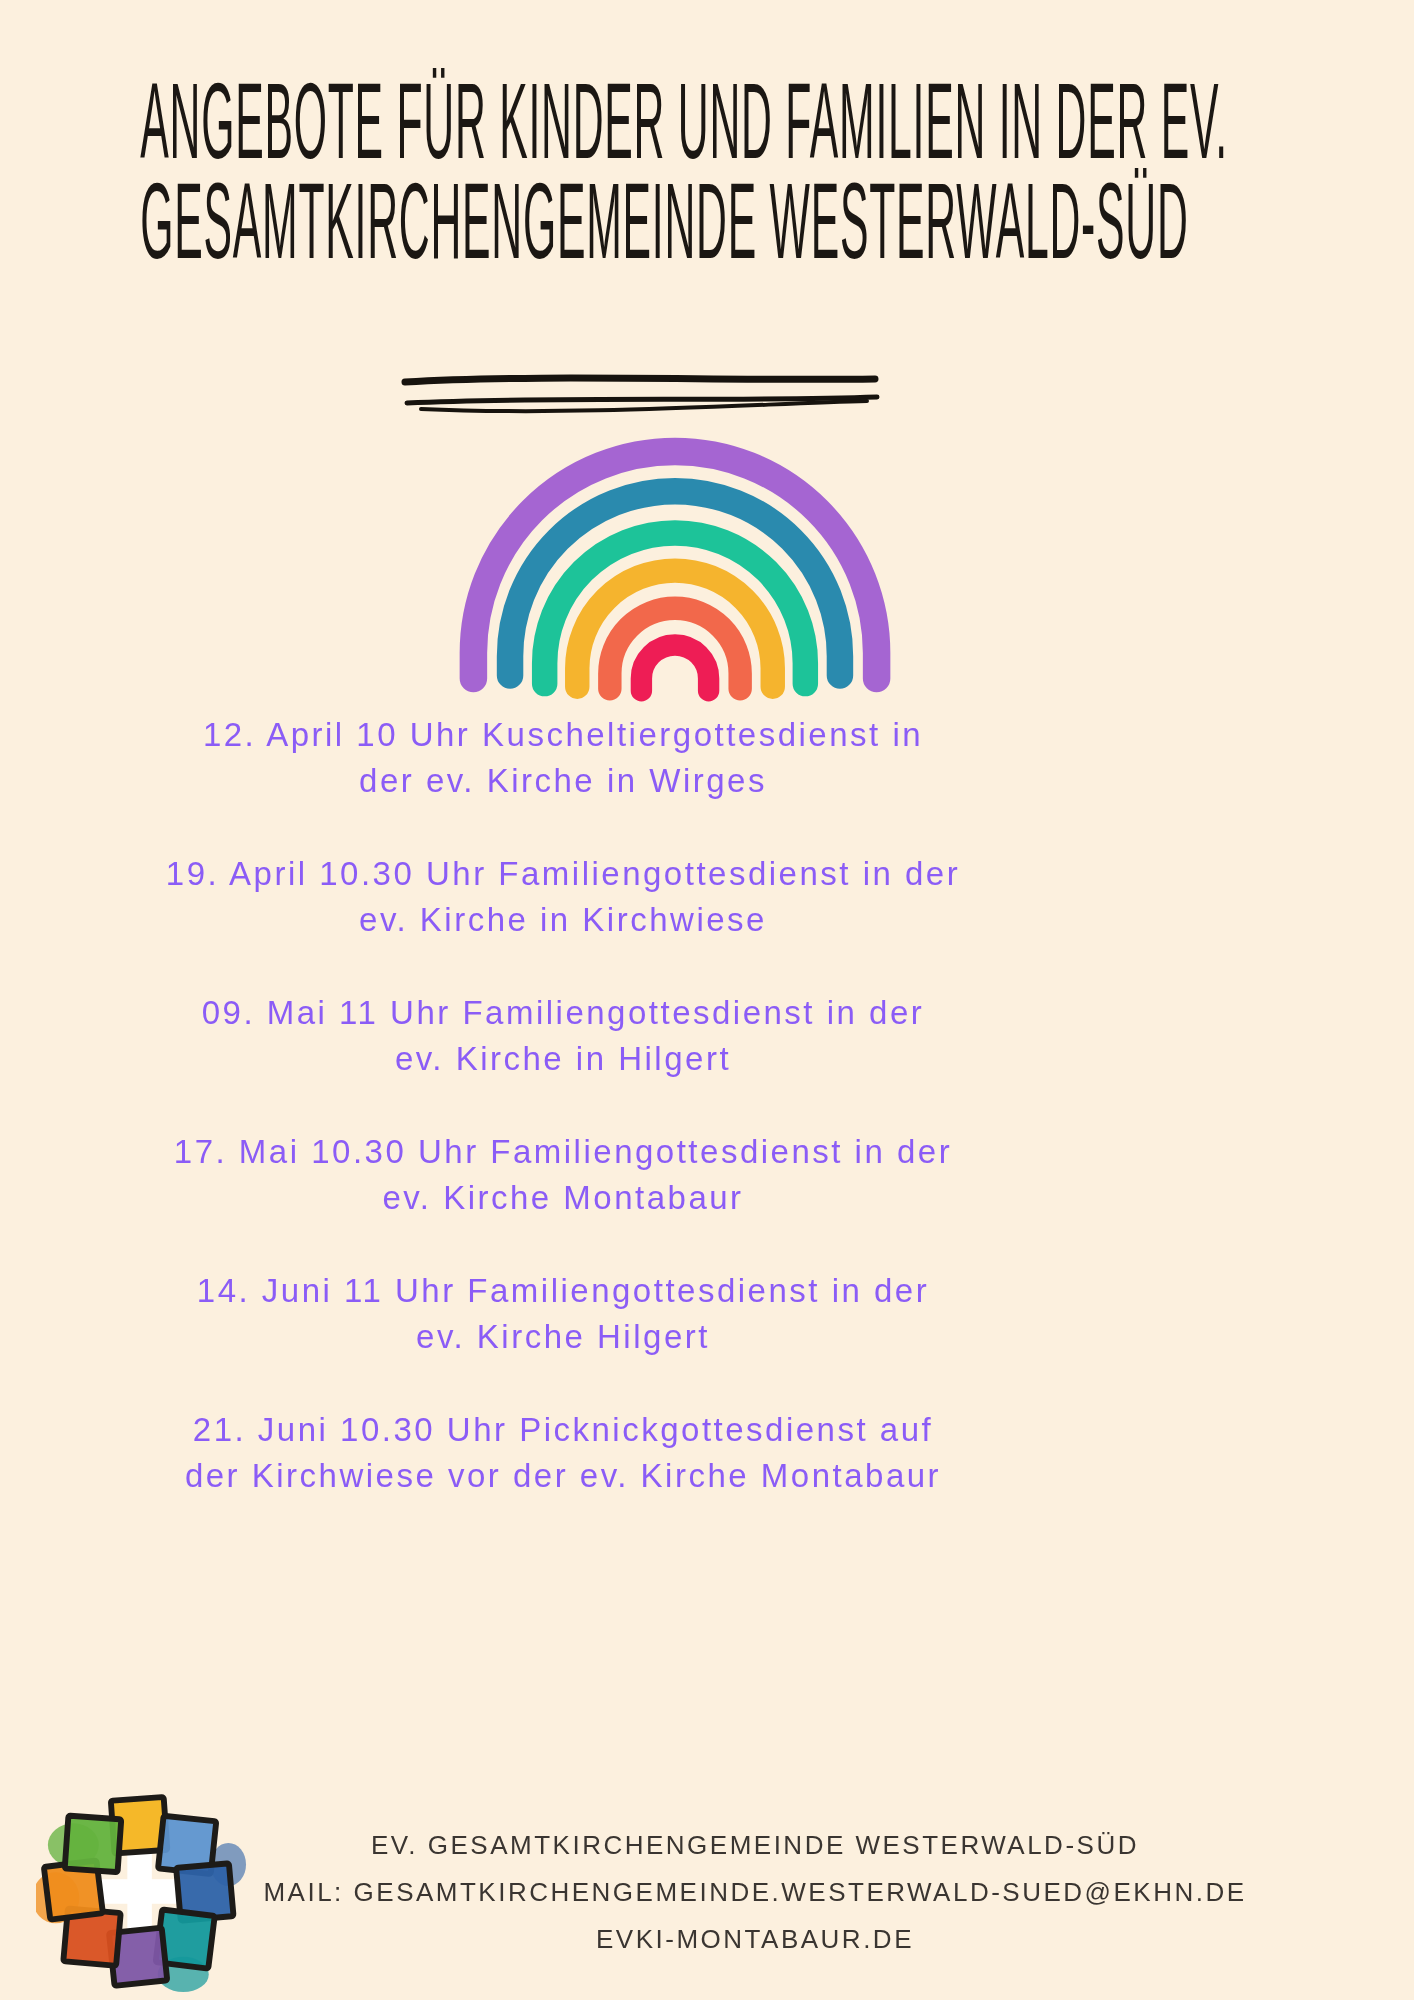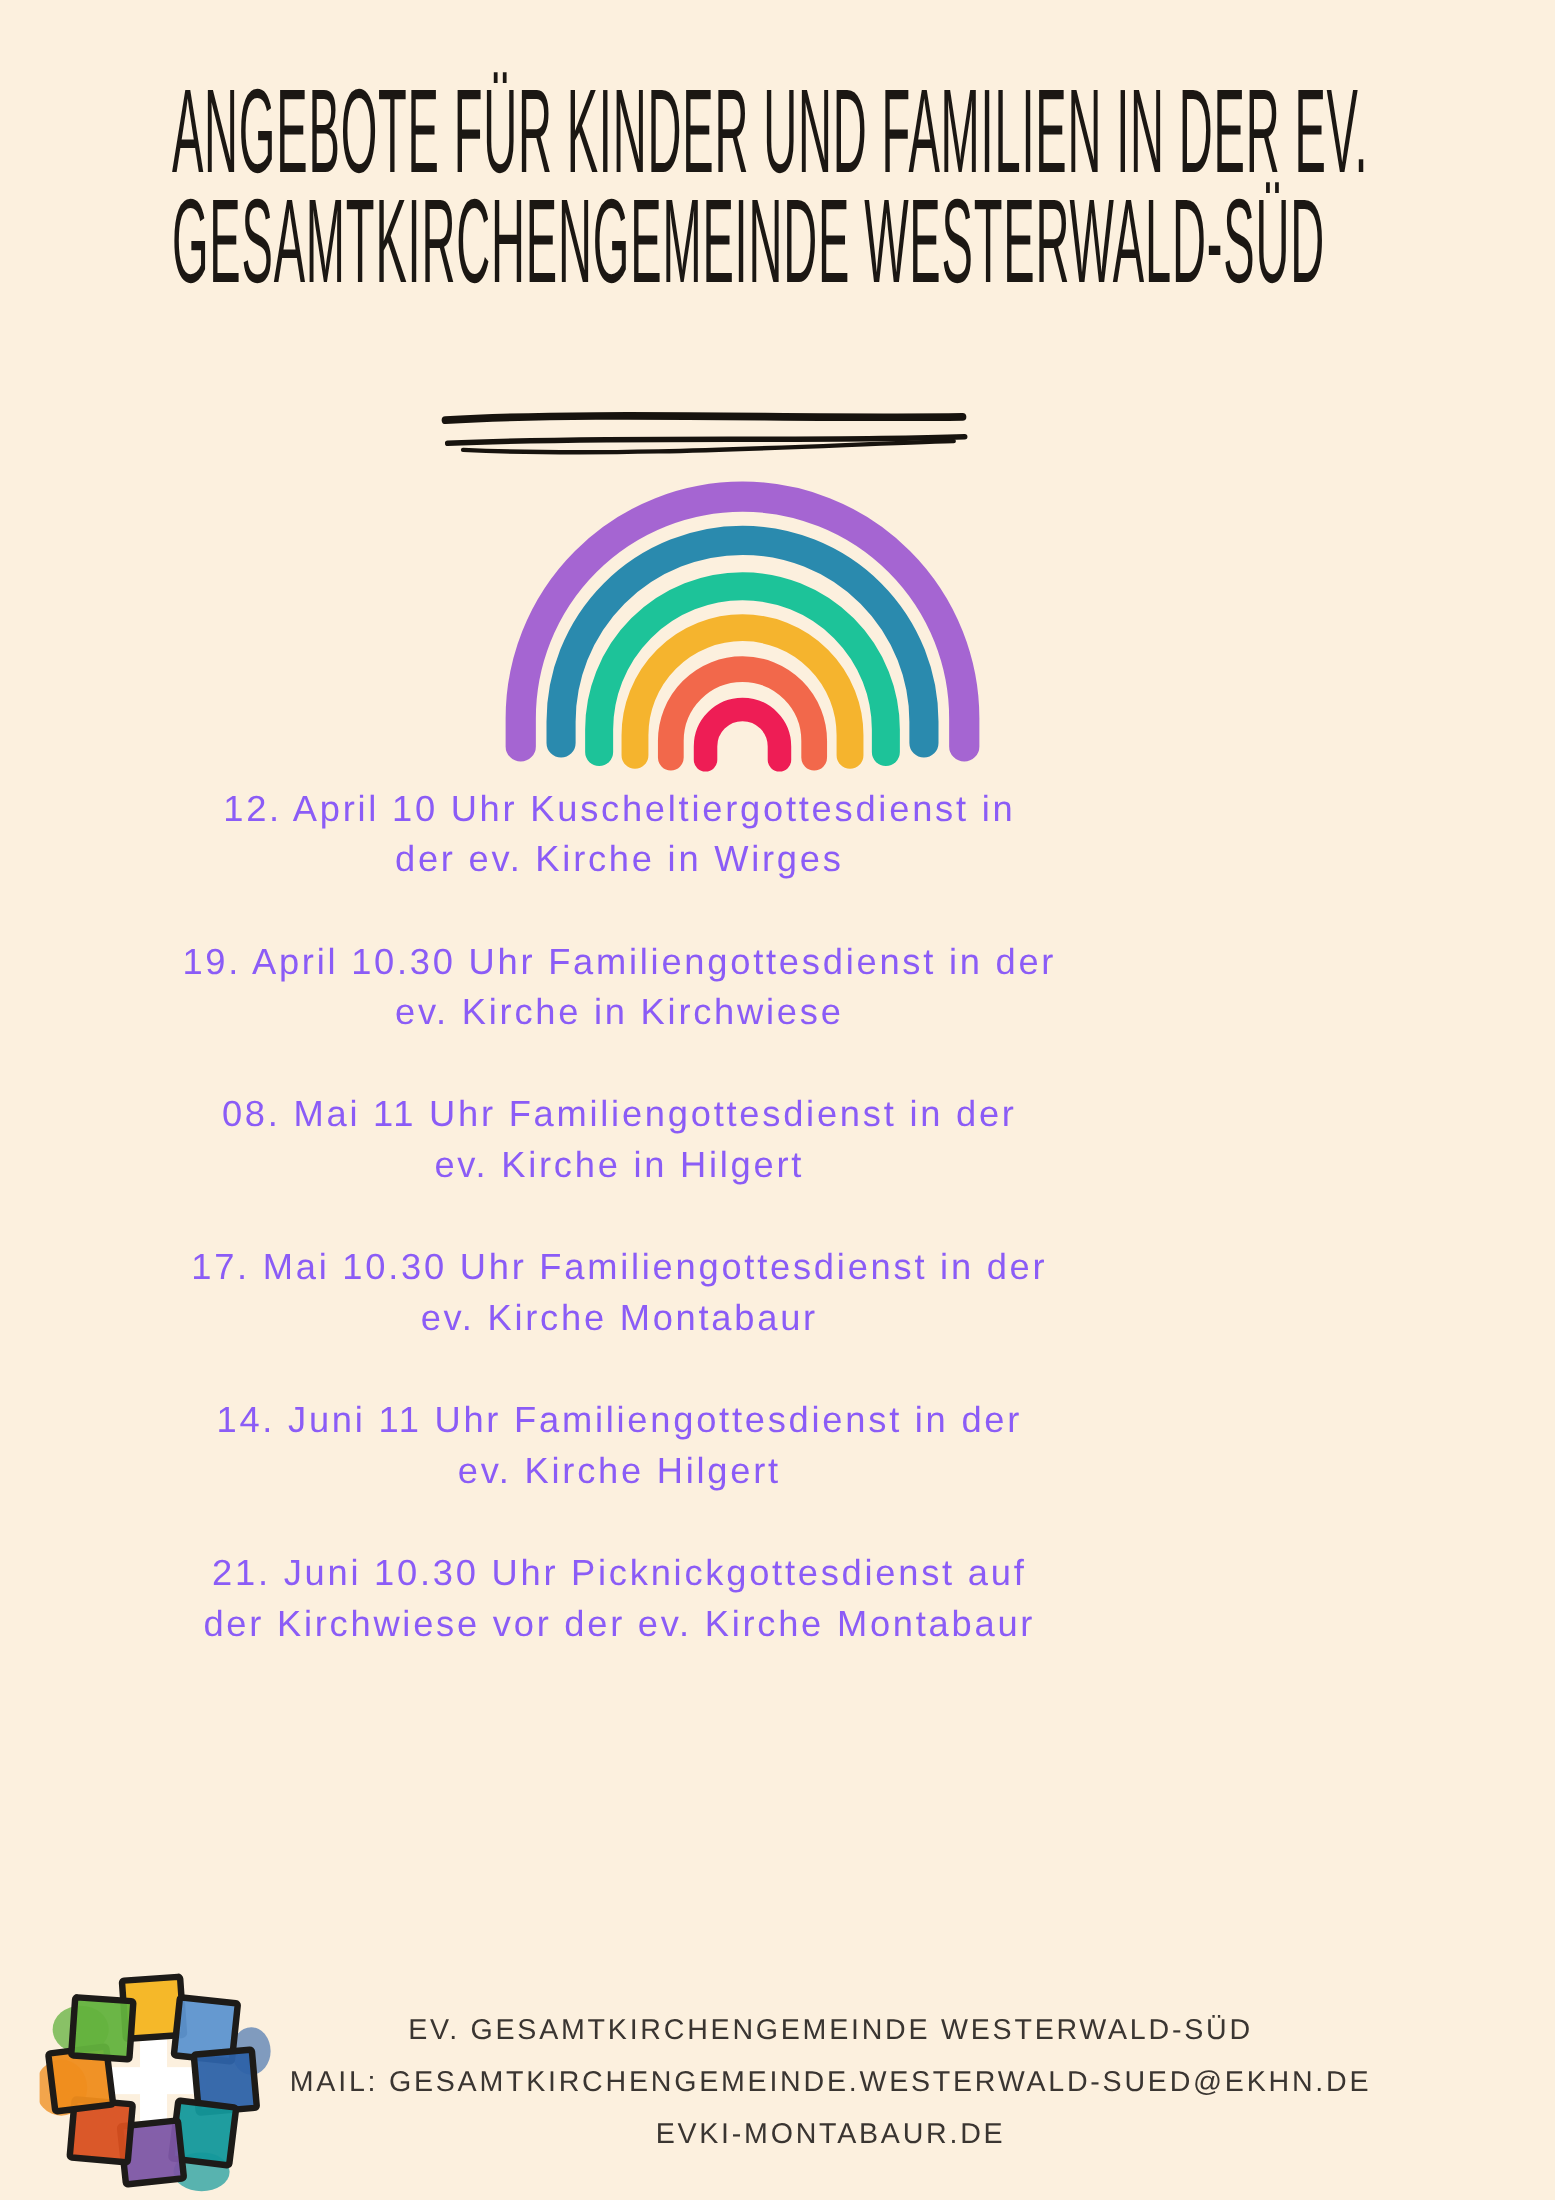--- a/index.html
+++ b/index.html
@@ -10,21 +10,20 @@
     overflow: hidden;
     font-family: "Liberation Sans", sans-serif;
   }
 
   
   .title {
     position: absolute; top: 70px; left: 0;
     width: 1122px;
     text-align: center;
     color: #1b1713;
-    margin-left: 16px;
   }
   .title-line {
     display: block;
     white-space: nowrap;
     height: 100px; line-height: 100px;
     font-size: 57px;
     font-weight: 400;
     letter-spacing: 1px;
     transform: scale(0.75, 1.9);
     transform-origin: 50% 50%;
@@ -99,21 +98,21 @@
 <div class="events">
   <div class="event">
     <span class="event-line">12. April 10 Uhr Kuscheltiergottesdienst in</span>
     <span class="event-line">der ev. Kirche in Wirges</span>
   </div>
   <div class="event">
     <span class="event-line">19. April 10.30 Uhr Familiengottesdienst in der</span>
     <span class="event-line">ev. Kirche in Kirchwiese</span>
   </div>
   <div class="event">
-    <span class="event-line">08. Mai 11 Uhr Familiengottesdienst in der</span>
+    <span class="event-line">09. Mai 11 Uhr Familiengottesdienst in der</span>
     <span class="event-line">ev. Kirche in Hilgert</span>
   </div>
   <div class="event">
     <span class="event-line">17. Mai 10.30 Uhr Familiengottesdienst in der</span>
     <span class="event-line">ev. Kirche Montabaur</span>
   </div>
   <div class="event">
     <span class="event-line">14. Juni 11 Uhr Familiengottesdienst in der</span>
     <span class="event-line">ev. Kirche Hilgert</span>
   </div>

